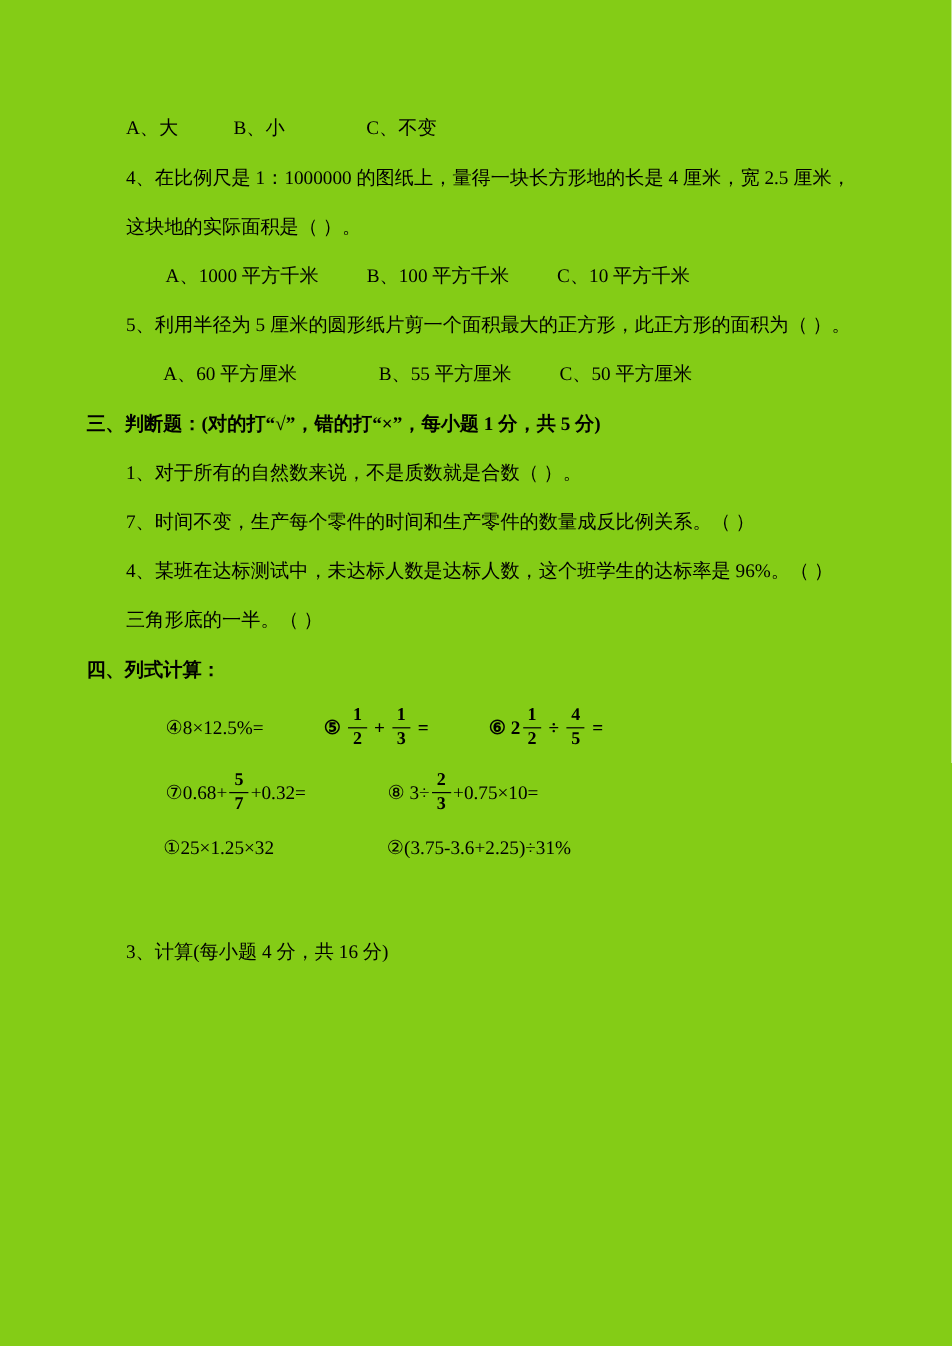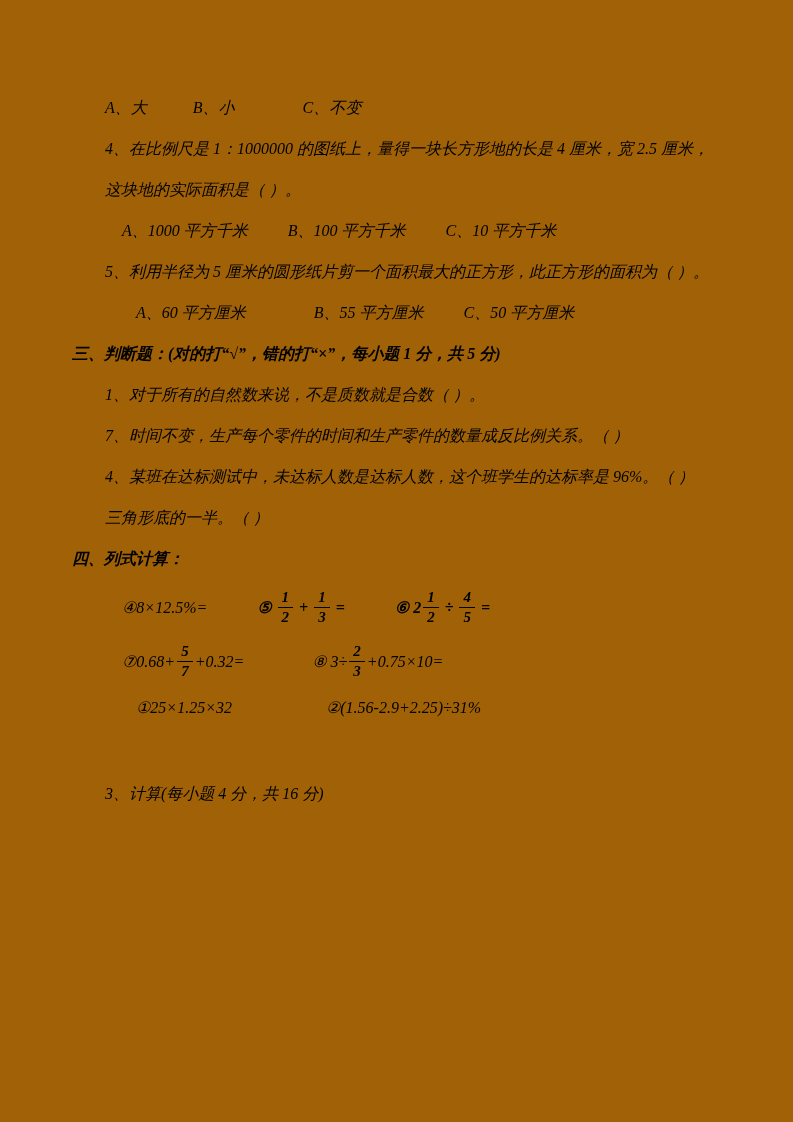--- a/index.html
+++ b/index.html
@@ -1,31 +1,30 @@
 <!DOCTYPE html>
 <html><head>
 <meta charset="utf-8">
 <style>
   * { margin: 0; padding: 0; box-sizing: border-box; }
   html, body { background: #ffffff; }
   .page {
     width: 793px;
     height: 1122px;
-    background: #a16207;
+    background: #84cc16;
     color: #000000;
     font-family: "Liberation Serif", "DejaVu Serif", serif;
     font-size: 16px;
     padding: 96px 56px 0 72px;
     position: relative;
     overflow: hidden;
-    font-style: italic;
   }
   .line { line-height: 24px; margin-bottom: 17px; white-space: nowrap; }
   .indent1 { margin-left: 33px; }
-  .indent2 { margin-left: 50px; }
+  .indent2 { margin-left: 66px; }
   .indent3 { margin-left: 64px; }
   .bold { font-weight: bold; }
   .opt { margin-right: 42px; }
   .opt-wide { margin-right: 36px; }
   .gap-lg { margin-right: 46px; }
   .gap-xl { margin-right: 64px; }
   .math-line { margin-bottom: 14px; line-height: 40px; }
   .frac {
     display: inline-block;
     vertical-align: middle;
@@ -117,18 +116,18 @@
       <span>3÷</span><span class="frac bold">
         <span class="num">2</span>
         <span class="den">3</span>
       </span><span>+0.75×10=</span>
     </span>
   </p>
 
 
   <p class="line indent3">
     <span style="margin-right:90px;">①25×1.25×32</span>
-    <span>②(1.56-2.9+2.25)÷31%</span>
+    <span>②(3.75-3.6+2.25)÷31%</span>
   </p>
 
   <p class="line indent1 pre-sub3">3、计算(每小题 4 分，共 16 分)</p>
 
 </div>
 
 </body></html>

